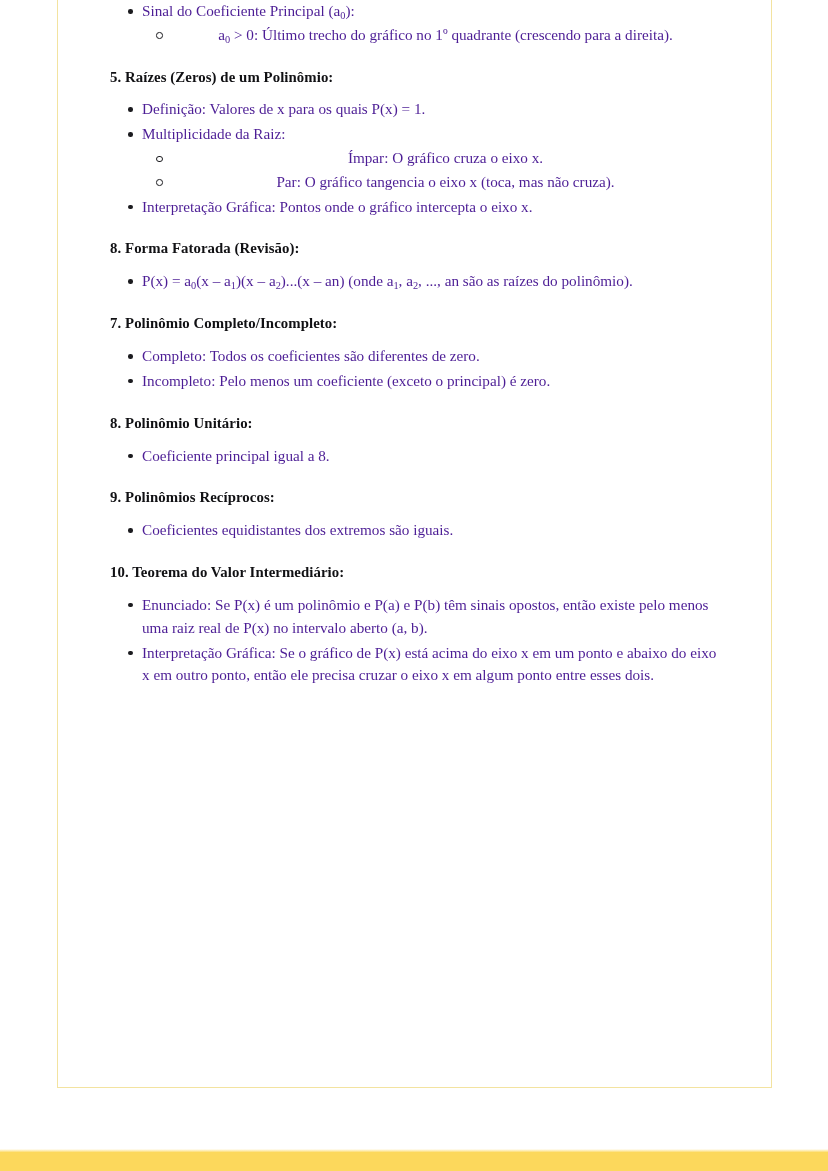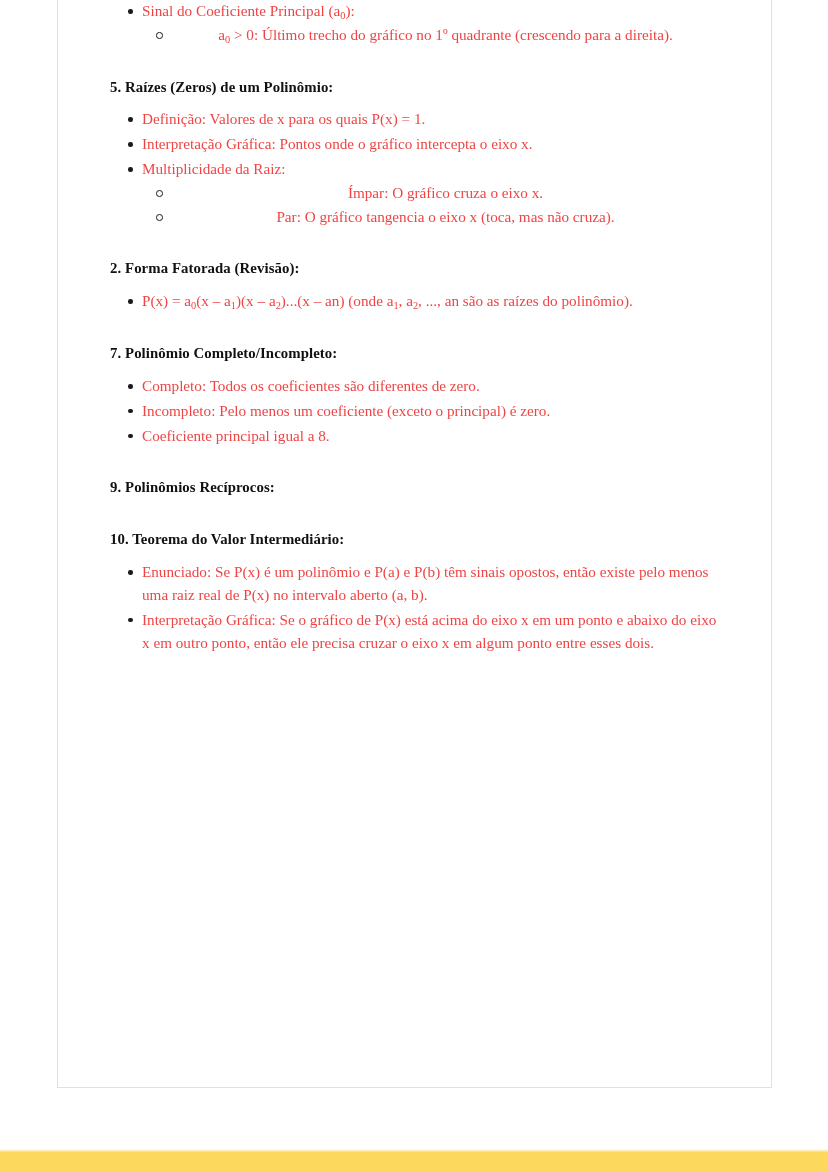--- a/index.html
+++ b/index.html
@@ -38,36 +38,36 @@
 
   
   .section-heading {
     font-weight: bold;
     font-size: 14.8px;
     color: #111114;
     margin: 0;
     padding: 0;
     letter-spacing: .005em;
   }
-  .h-gap-top   { margin-top: 30px; }
+  .h-gap-top   { margin-top: 20px; }
   .h-gap-bottom{ margin-bottom: 10px; }
 
   
   ul.bullets {
     list-style: none;
     margin: 0;
     padding: 0;
   }
   ul.bullets > li {
     position: relative;
     padding-left: 32px;
     margin: 0 0 2px 0;
     font-size: 15.2px;
     line-height: 1.50;
-    color: #ef4444;
+    color: #4c1d95;
   }
   ul.bullets > li::before {
     content: "";
     position: absolute;
     left: 18px;
     top: 9px;
     width: 4.5px;
     height: 4.5px;
     border-radius: 50%;
     background: #1b1b1f;
@@ -132,39 +132,43 @@
 <div class="page-card">
   <div class="doc-body" id="doc-body">
       <ul class="bullets list-block">
         <li><span>Sinal do Coeficiente Principal (a<sub>0</sub>):</span><ul class="sub-bullets">
             <li><span>a<sub>0</sub> &gt; 0: Último trecho do gráfico no 1º quadrante (crescendo para a direita).</span></li>
           </ul></li>
       </ul>
       <p class="section-heading h-gap-top h-gap-bottom">5. Raízes (Zeros) de um Polinômio:</p>
       <ul class="bullets list-block list-gap">
         <li><span>Definição: Valores de x para os quais P(x) = 1.</span></li>
-        <li><span>Interpretação Gráfica: Pontos onde o gráfico intercepta o eixo x.</span></li>
         <li><span>Multiplicidade da Raiz:</span><ul class="sub-bullets">
             <li><span>Ímpar: O gráfico cruza o eixo x.</span></li>
             <li><span>Par: O gráfico tangencia o eixo x (toca, mas não cruza).</span></li>
           </ul></li>
+        <li><span>Interpretação Gráfica: Pontos onde o gráfico intercepta o eixo x.</span></li>
       </ul>
-      <p class="section-heading h-gap-top h-gap-bottom">2. Forma Fatorada (Revisão):</p>
+      <p class="section-heading h-gap-top h-gap-bottom">8. Forma Fatorada (Revisão):</p>
       <ul class="bullets list-block list-gap">
         <li><span>P(x) = a<sub>0</sub>(x – a<sub>1</sub>)(x – a<sub>2</sub>)...(x – an) (onde a<sub>1</sub>, a<sub>2</sub>, ..., an são as raízes do polinômio).</span></li>
       </ul>
       <p class="section-heading h-gap-top h-gap-bottom">7. Polinômio Completo/Incompleto:</p>
       <ul class="bullets list-block list-gap">
         <li><span>Completo: Todos os coeficientes são diferentes de zero.</span></li>
         <li><span>Incompleto: Pelo menos um coeficiente (exceto o principal) é zero.</span></li>
       </ul>
+      <p class="section-heading h-gap-top h-gap-bottom">8. Polinômio Unitário:</p>
       <ul class="bullets list-block list-gap">
         <li><span>Coeficiente principal igual a 8.</span></li>
       </ul>
       <p class="section-heading h-gap-top h-gap-bottom">9. Polinômios Recíprocos:</p>
+      <ul class="bullets list-block list-gap">
+        <li><span>Coeficientes equidistantes dos extremos são iguais.</span></li>
+      </ul>
       <p class="section-heading h-gap-top h-gap-bottom">10. Teorema do Valor Intermediário:</p>
       <ul class="bullets list-block list-gap">
         <li><span>Enunciado: Se P(x) é um polinômio e P(a) e P(b) têm sinais opostos, então existe pelo menos uma raiz real de P(x) no intervalo aberto (a, b).</span></li>
         <li><span>Interpretação Gráfica: Se o gráfico de P(x) está acima do eixo x em um ponto e abaixo do eixo x em outro ponto, então ele precisa cruzar o eixo x em algum ponto entre esses dois.</span></li>
       </ul>
     </div>
 </div>
 
 <div class="bottom-bar-shade"></div>
 <div class="bottom-bar"></div>

